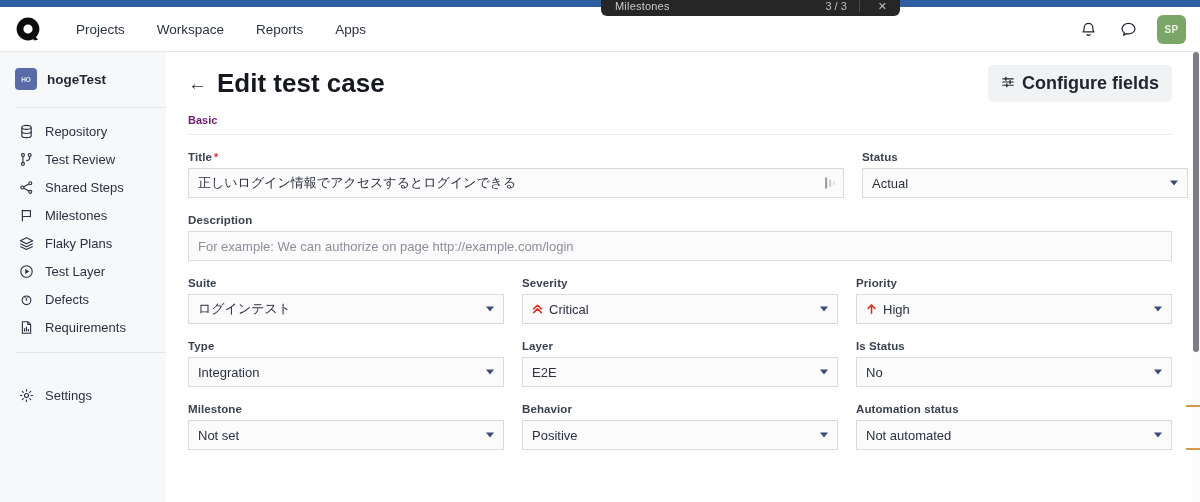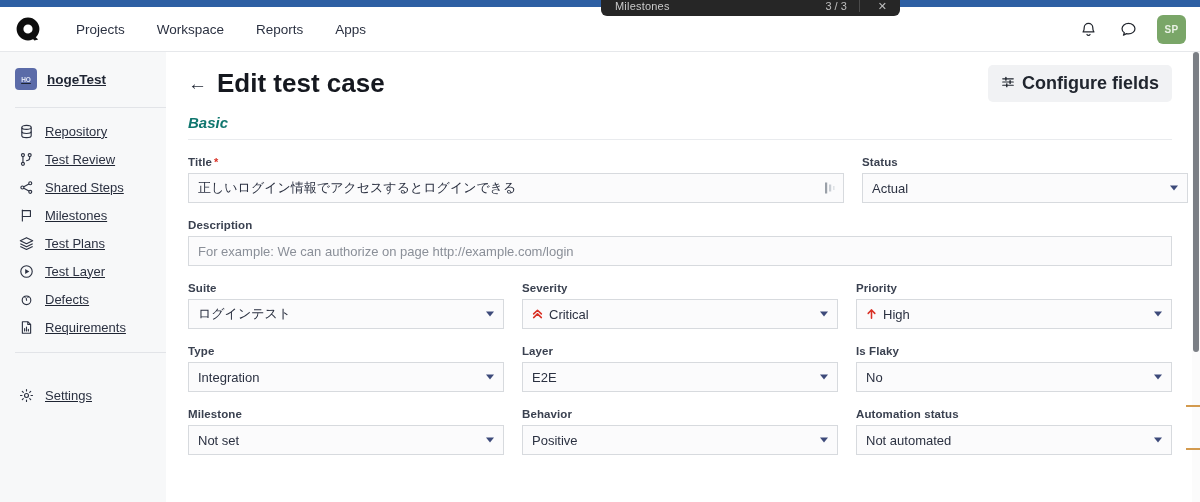--- a/index.html
+++ b/index.html
@@ -70,21 +70,20 @@
     cursor: pointer; letter-spacing: .3px;
   }
 
   
   .sidebar {
     position: absolute; top: 52px; left: 0;
     width: 186px; height: 450px;
     background: #f7f8f9;
     border-right: 1px solid #e6e8eb;
     padding-top: 10px;
-    text-decoration: underline;
   }
   .proj {
     display: flex; align-items: center; gap: 10px;
     padding: 6px 14px 6px 15px; cursor: pointer;
   }
   .proj-badge {
     width: 22px; height: 22px; border-radius: 4px;
     background: #5b6ba8; color: #dfe3f2;
     font-size: 6.5px; font-weight: 700;
     display: flex; align-items: center; justify-content: center;
@@ -125,21 +124,21 @@
   .cfg-btn {
     margin-left: auto; display: flex; align-items: center; gap: 7px;
     background: #f1f2f4; border: none; border-radius: 5px;
     padding: 8px 13px; font-size: 18px; font-weight: 600;
     color: #21262f; cursor: pointer;
     font-family: "Liberation Sans", sans-serif;
   }
 
   .section-head {
     padding: 16px 22px 8px 22px;
-    font-size: 15px; font-weight: 700; color: #0f766e; font-style: italic;
+    font-size: 11px; font-weight: 700; color: #701a75;
   }
   .section-rule {
     height: 1px; background: #e9ebee; margin: 0 22px;
   }
 
   .form { padding: 0 22px; }
   .row { display: flex; gap: 18px; margin-top: 16px; }
   .field { display: flex; flex-direction: column; }
   .f-title { flex: 0 0 656px; }
   .f-status { flex: 0 0 326px; }
@@ -294,21 +293,21 @@
   </div>
 
   <div class="sb-item">
     <span class="sb-ico">
       <svg width="15" height="15" viewBox="0 0 16 16" fill="none" stroke="#2b3141" stroke-width="1.2" stroke-linejoin="round">
         <path d="M8 1.8 14.6 5 8 8.2 1.4 5Z"></path>
           <path d="M1.4 8.2 8 11.4l6.6-3.2"></path>
           <path d="M1.4 11.2 8 14.4l6.6-3.2"></path>
       </svg>
     </span>
-    <span>Test Plans</span>
+    <span>Flaky Plans</span>
   </div>
 
   <div class="sb-item">
     <span class="sb-ico">
       <svg width="15" height="15" viewBox="0 0 16 16" fill="none" stroke="#2b3141" stroke-width="1.2">
         <circle cx="8" cy="8" r="6.1"></circle>
           <path d="M6.6 5.3 11 8l-4.4 2.7Z" fill="#2b3141" stroke="none"></path>
       </svg>
     </span>
     <span>Test Layer</span>
@@ -451,21 +450,21 @@
         </div>
       </div>
       <div class="field f-third">
         <div class="lbl">Layer</div>
         <div class="ctl">
           <span class="val">E2E</span>
           <span class="caret"></span>
         </div>
       </div>
       <div class="field f-third">
-        <div class="lbl">Is Flaky</div>
+        <div class="lbl">Is Status</div>
         <div class="ctl">
           <span class="val">No</span>
           <span class="caret"></span>
         </div>
       </div>
     </div>
 
     <div class="row">
       <div class="field f-third">
         <div class="lbl">Milestone</div>

